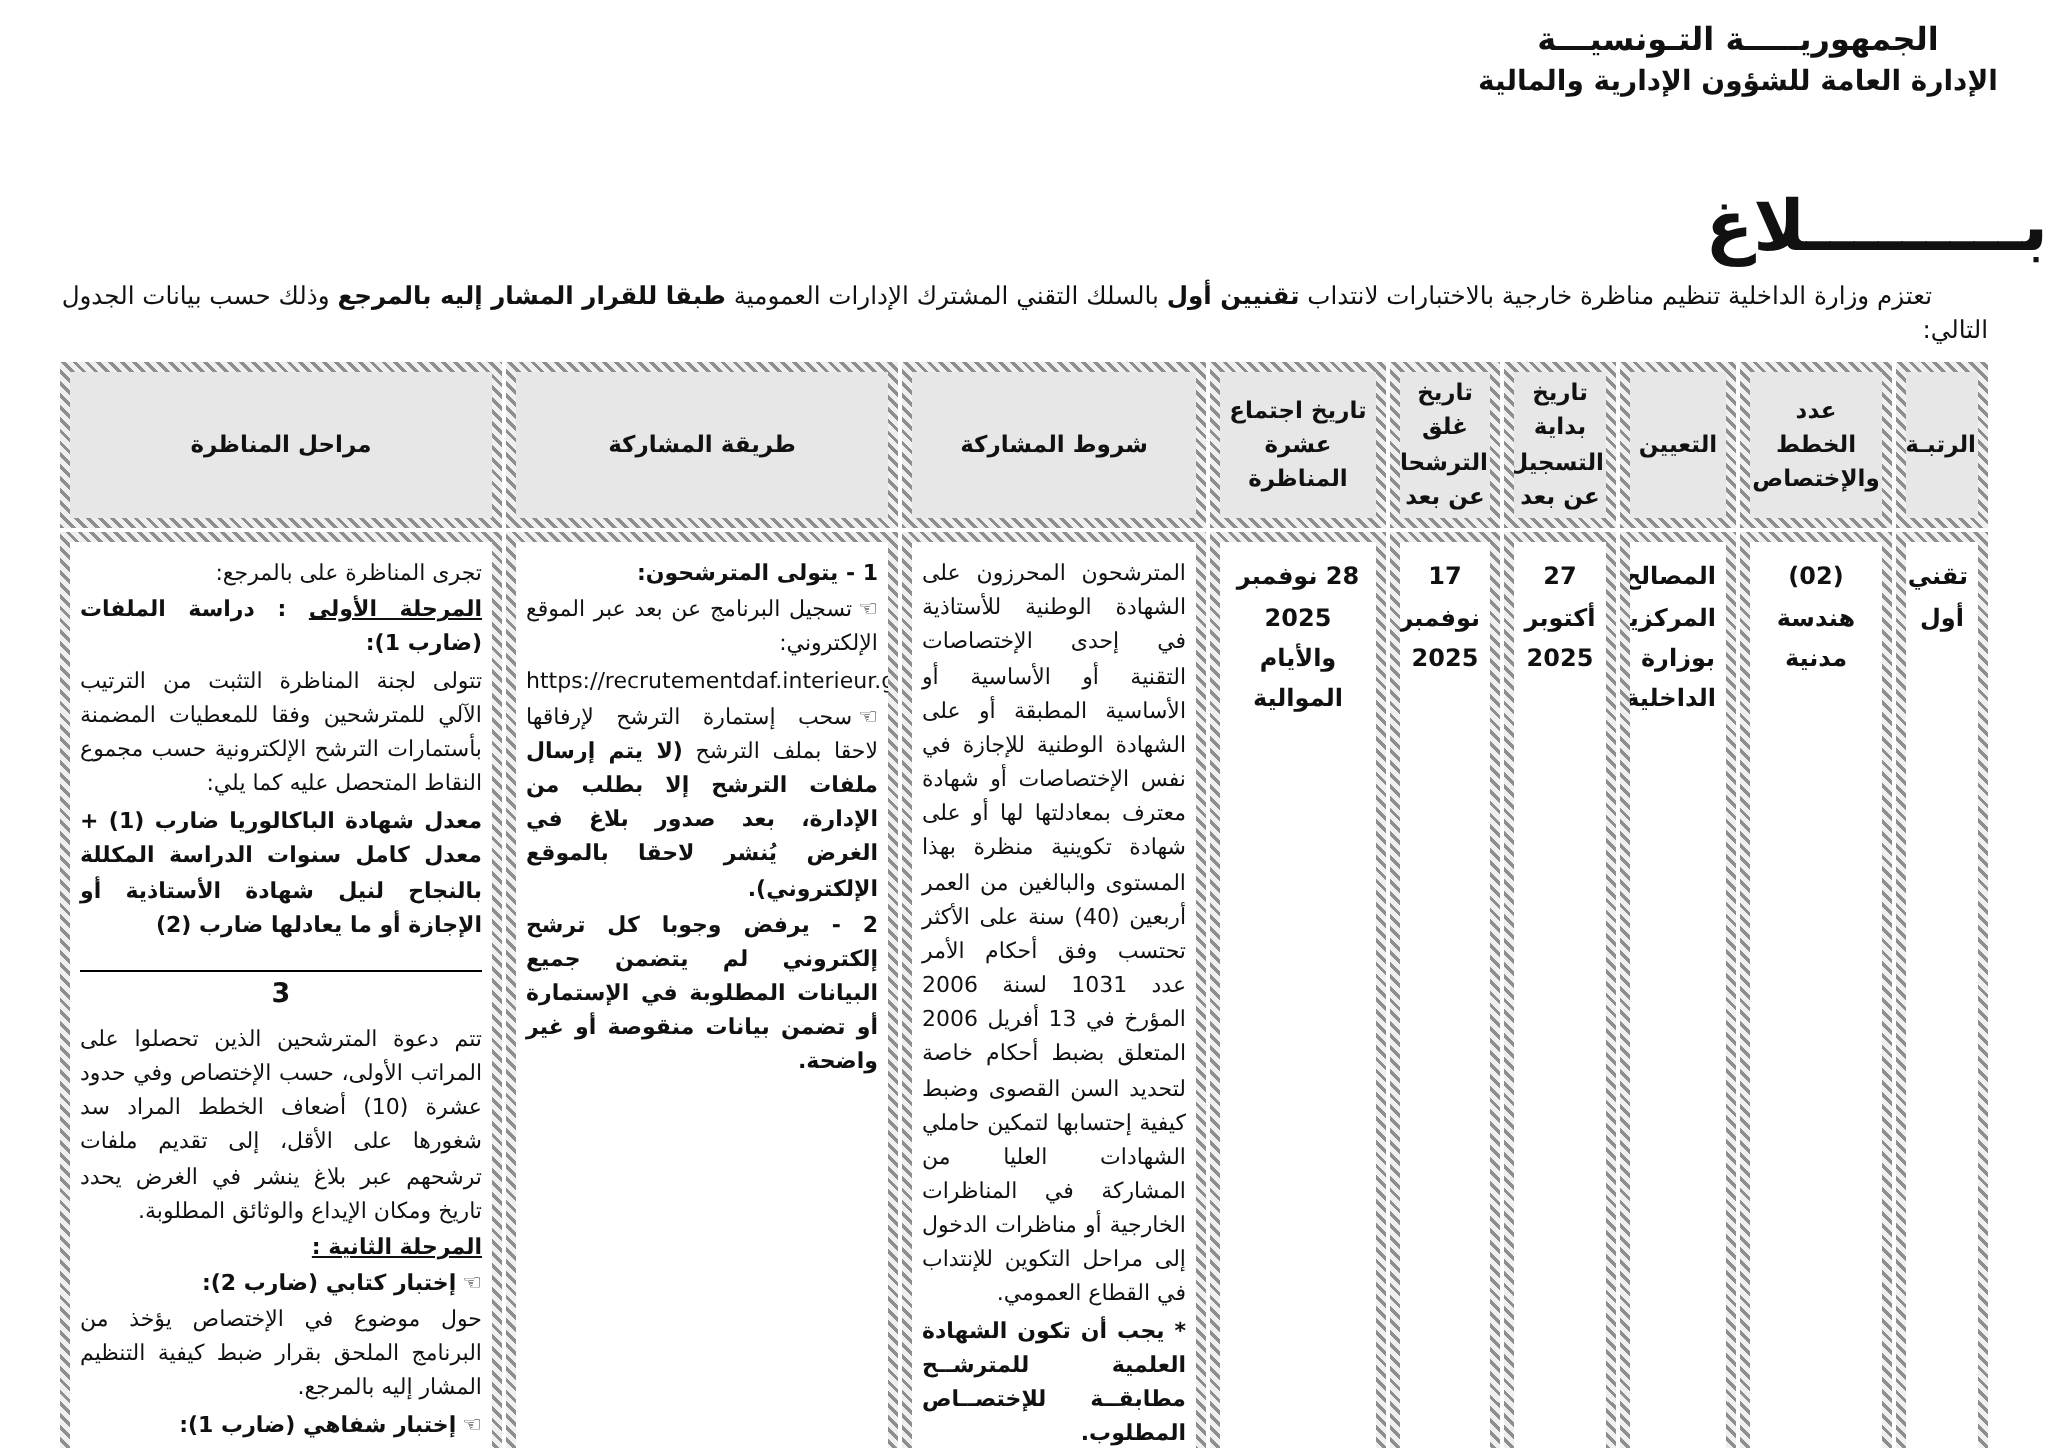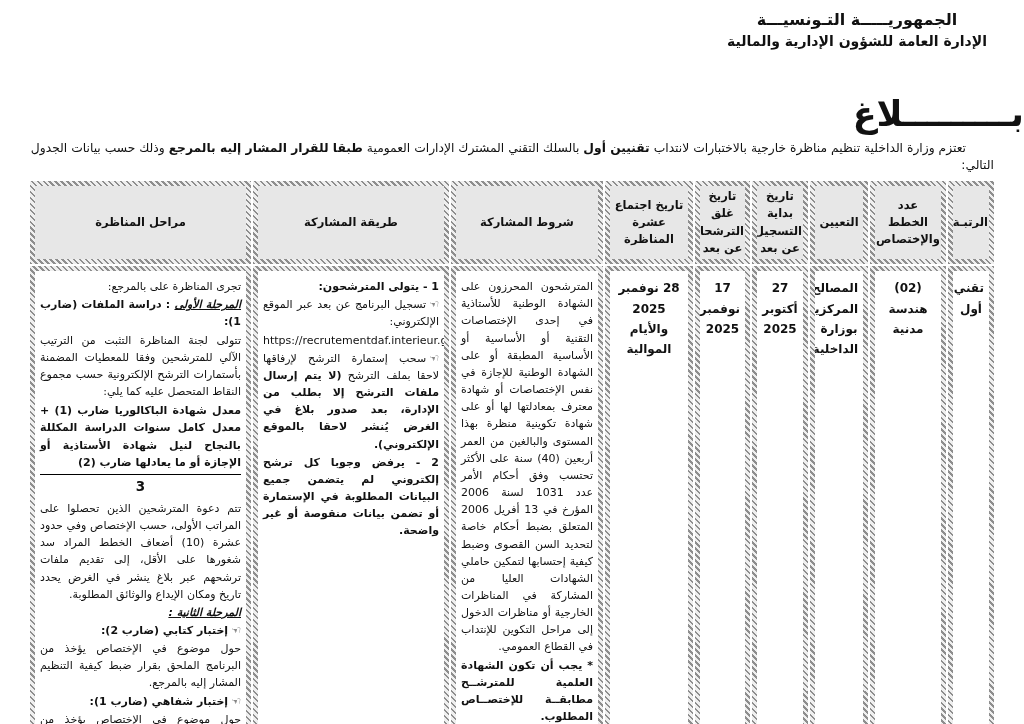--- a/index.html
+++ b/index.html
@@ -5,21 +5,21 @@
   * { margin:0; padding:0; box-sizing:border-box; }
   html,body { width:1024px; height:724px; background:#ffffff; overflow:hidden; }
   body {
     font-family:"DejaVu Sans", sans-serif;
     color:#111;
     direction:rtl;
     position:relative;
   }
   
   .letterhead {
-    position:absolute; top:8px; right:12px; width:310px;
+    position:absolute; top:8px; right:0; width:310px;
     text-align:center; font-weight:bold; line-height:1.45;
   }
   .letterhead .l1 { font-size:16px; letter-spacing:0.5px; }
   .letterhead .l2 { font-size:16px; }
   .letterhead .l3 { font-size:14px; }
   
   .doc-title {
     margin-top:96px;
     text-align:right;
     font-size:35px;
@@ -28,21 +28,21 @@
   }
   
   .intro {
     margin:7px 30px 5px 30px;
     font-size:12.3px;
     text-indent:28px;
     text-align:right;
     line-height:1.4;
   }
   .b { font-weight:bold; }
-  .u { text-decoration:underline;font-style:italic; }
+  .u { text-decoration:underline; }
   
   table.announcement {
     margin:2px auto 0 auto;
     width:964px;
     border-collapse:separate;
     border-spacing:2px;
     table-layout:fixed;
   }
   td, th {
     border:5px solid transparent;
@@ -70,21 +70,21 @@
   }
   td.c { text-align:center; font-weight:bold; font-size:12px; line-height:1.7; }
   td.j p { text-align:justify; }
   .longtxt p { margin-bottom:1px; }
   .bullet-line { text-align:justify; }
   .glyph { font-size:11px; padding-left:3px; }
   .url { direction:ltr; text-align:center; font-size:11px; display:block; margin:1px 0; letter-spacing:0; }
   .center-line { text-align:center; }
   
   .formula { font-weight:bold; margin:2px 0 3px 0; }
-  .formula .num { text-align:justify; padding-bottom:3px; border-bottom:1.6px solid #000; }
+  .formula .num { text-align:justify; padding-bottom:14px; border-bottom:1.6px solid #000; }
   .formula .den { text-align:center; font-size:13.5px; padding-top:1px; }
 </style>
 </head>
 <body>
 
 <div class="letterhead">
   <div class="l1">الجمهوريـــــة التـونسيـــة</div>
   <div class="l3">الإدارة العامة للشؤون الإدارية والمالية</div>
 </div>
 

